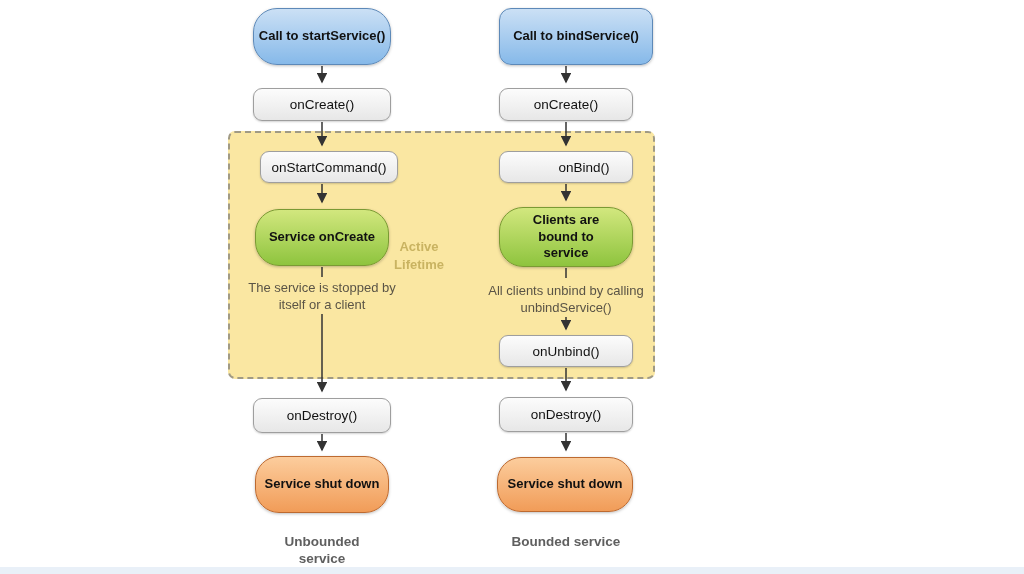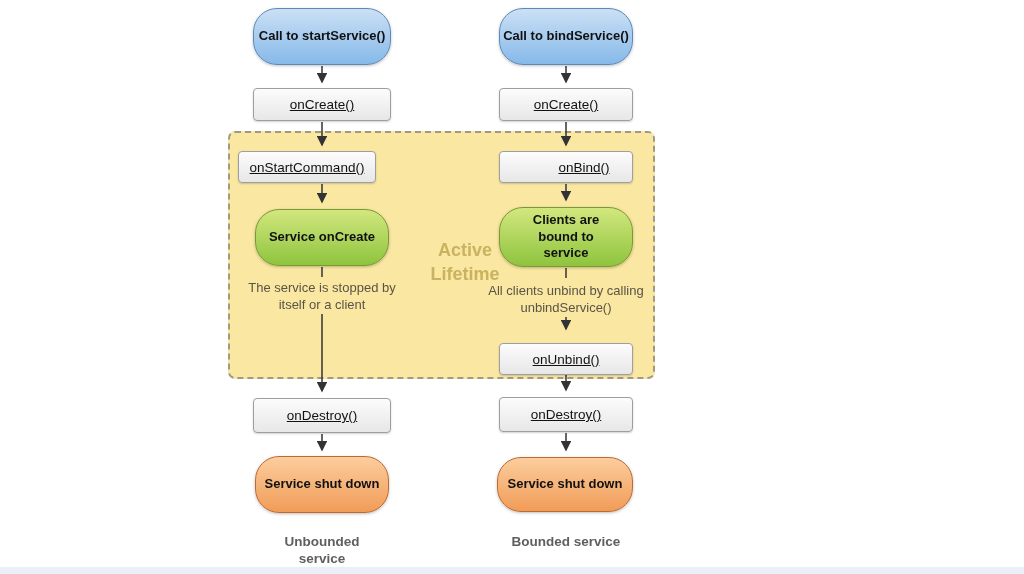--- a/index.html
+++ b/index.html
@@ -17,24 +17,24 @@
     position: absolute;
     left: 228px; top: 131px;
     width: 427px; height: 248px;
     background: var(--region-bg, #fae7a2);
     border: 2px dashed var(--region-border, #a09a84);
     border-radius: 7px;
     box-sizing: border-box;
   }
   .lifetime {
     position: absolute;
-    left: 428px; top: 238px;
+    left: 382px; top: 238px;
     width: 74px;
     text-align: center;
-    font-size: 18px;
+    font-size: 13px;
     font-weight: bold;
     line-height: 1.35;
     color: var(--lifetime-text, #c9b361);
   }
 
   
   .arrows {
     position: absolute;
     left: 0; top: 0;
     width: 1024px; height: 574px;
@@ -69,23 +69,22 @@
     border: 1.5px solid var(--green-border, #7a9a33);
   }
   .pill.orange {
     background: linear-gradient(var(--orange-top, #fccd9d), var(--orange-bottom, #f19c58));
     border: 1.5px solid var(--orange-border, #bd6a30);
   }
   .box {
     font-size: 13.5px;
     background: linear-gradient(var(--box-top, #fcfcfc), var(--box-bottom, #e7e7e7));
     border: 1px solid var(--box-border, #9e9e9e);
-    border-radius: 4px;
+    border-radius: 9px;
     box-shadow: 0 1px 2px rgba(0,0,0,0.18);
-    text-decoration: underline;
   }
   .note {
     position: absolute;
     text-align: center;
     font-size: 13px;
     line-height: 1.3;
     color: var(--note-text, #5a5446);
   }
   .footer-label {
     position: absolute;
@@ -98,34 +97,34 @@
   .bottom-strip {
     position: absolute;
     left: 0; bottom: 0;
     width: 1024px; height: 7px;
     background: var(--bottom-strip, #e9f0f8);
   }
 
   
   .n-l-start    { left: 253px; top: 0;   width: 138px; height: 57px; margin-top: 8px; }
   .n-l-oncreate { left: 253px; top: 88px;  width: 138px; height: 33px; }
-  .n-l-cmd      { left: 238px; top: 151px; width: 138px; height: 32px; }
+  .n-l-cmd      { left: 260px; top: 151px; width: 138px; height: 32px; }
   .n-l-state    { left: 255px; top: 209px; width: 134px; height: 57px; }
   .n-l-note     { left: 237px; top: 280px; width: 170px; }
   .n-l-destroy  { left: 253px; top: 398px; width: 138px; height: 35px; }
   .n-l-shutdown { left: 255px; top: 456px; width: 134px; height: 57px; }
   .n-l-footer   { left: 262px; top: 534px; width: 120px; }
 
   
-  .n-r-start    { left: 499px; top: 8px;   width: 134px; height: 57px; }
+  .n-r-start    { left: 499px; top: 8px;   width: 154px; height: 57px; border-radius: 12px; }
   .n-r-oncreate { left: 499px; top: 88px;  width: 134px; height: 33px; }
   .n-r-bind     { left: 499px; top: 151px; width: 134px; height: 32px; padding-left: 36px; }
   .n-r-state    { left: 499px; top: 207px; width: 134px; height: 60px; padding: 10px 14px; }
   .n-r-note     { left: 478px; top: 283px; width: 176px; }
-  .n-r-unbind   { left: 499px; top: 335px; width: 134px; height: 32px; margin-top: 8px; }
+  .n-r-unbind   { left: 499px; top: 335px; width: 134px; height: 32px; }
   .n-r-destroy  { left: 499px; top: 397px; width: 134px; height: 35px; }
   .n-r-shutdown { left: 497px; top: 457px; width: 136px; height: 55px; }
   .n-r-footer   { left: 506px; top: 534px; width: 120px; }
 </style>
 </head>
 <body>
 
 <div class="canvas">
 
   <div class="region"></div>

